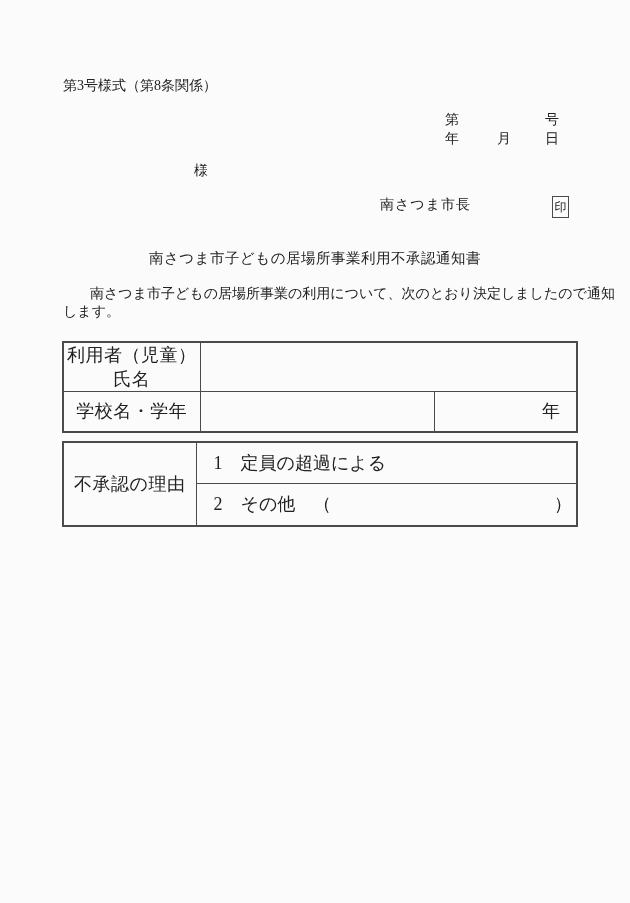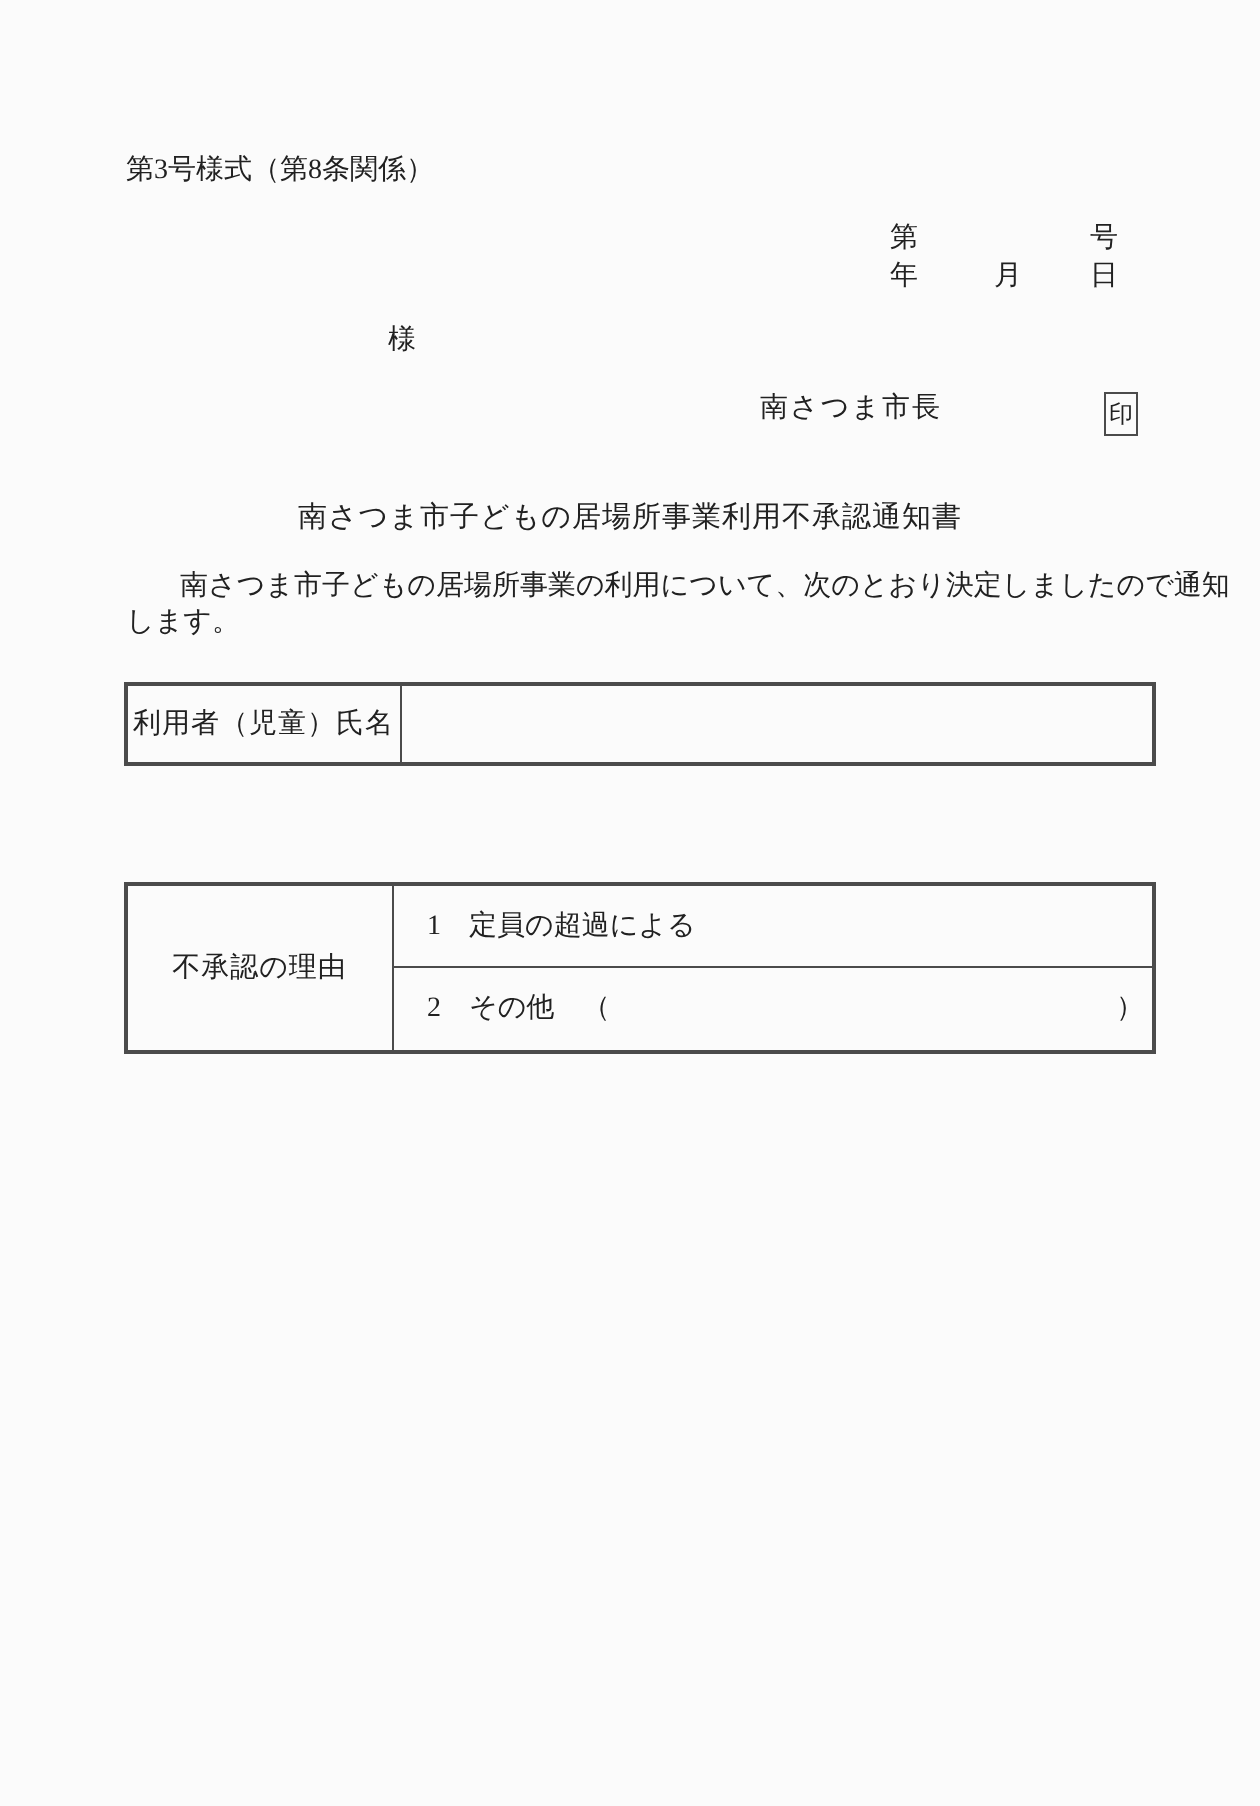--- a/index.html
+++ b/index.html
@@ -47,21 +47,21 @@
   }
   table.form{
     position:absolute;
     border-collapse:collapse;
     table-layout:fixed;
     background:transparent;
     border:2px solid var(--line);
   }
   table.form td{
     border:1px solid var(--line);
-    font-size:14px;
+    font-size:18px;
     vertical-align:middle;
     color:var(--ink);
     margin-left:44px;
   }
   td.label-cell{
     text-align:center;
     letter-spacing:0.5px;
   }
   td.unit-cell{
     text-align:right;
@@ -106,20 +106,25 @@
     <colgroup>
       <col style="width:137px">
       <col style="width:234px">
       <col style="width:143px">
     </colgroup>
     <tbody>
       <tr style="height:40px;">
         <td class="label-cell">利用者（児童）氏名</td>
         <td colspan="2"></td>
       </tr>
+      <tr style="height:40px;">
+        <td class="label-cell">学校名・学年</td>
+        <td></td>
+        <td class="unit-cell">年</td>
+      </tr>
     </tbody>
   </table>
 
   <table class="form" style="left:62px;top:441px;width:514px;">
     <colgroup>
       <col style="width:133px">
       <col style="width:381px">
     </colgroup>
     <tbody>
       <tr style="height:41px;">

